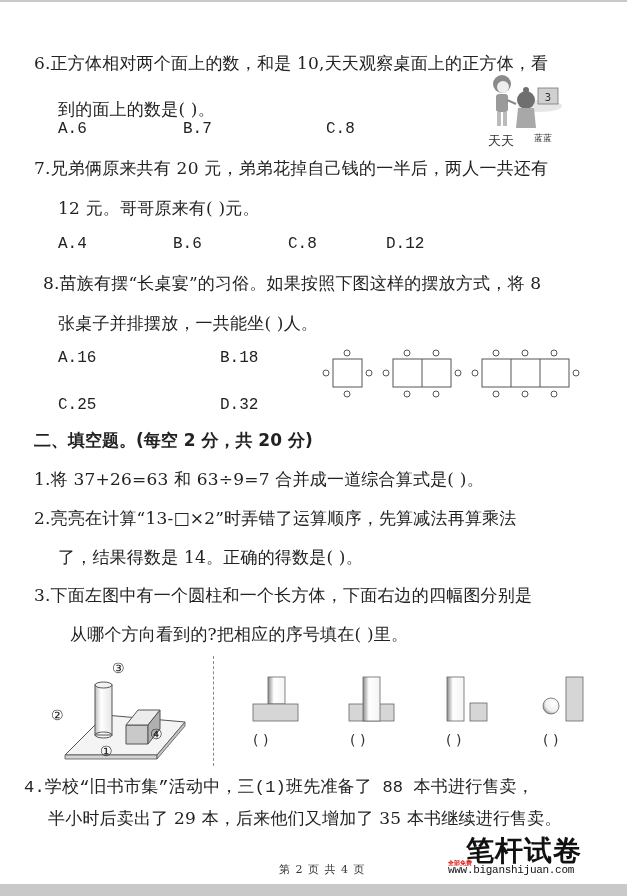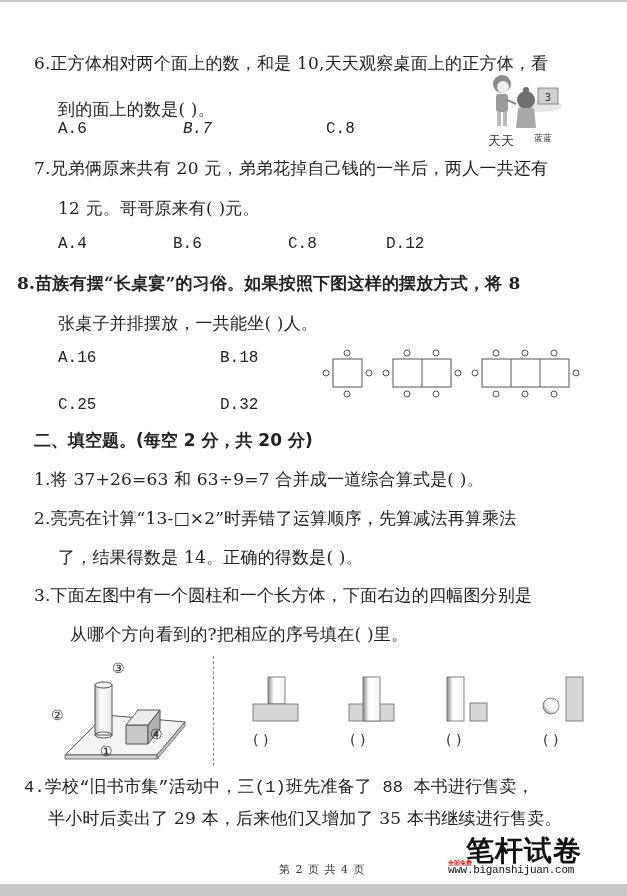--- a/index.html
+++ b/index.html
@@ -26,21 +26,21 @@
   </style>
 </head>
 <body>
 
 <div class="page">
   <div class="top-bar"></div>
 
   <div class="line" style="left:34px; top:52px;">6.正方体相对两个面上的数，和是 10,天天观察桌面上的正方体，看</div>
   <div class="line" style="left:58px; top:98px;">到的面上的数是(      )。</div>
   <div class="opt" style="left:58px; top:119px;">A.6</div>
-  <div class="opt" style="left:183px; top:119px;font-style:italic;">B.7</div>
+  <div class="opt" style="left:183px; top:119px;">B.7</div>
   <div class="opt" style="left:326px; top:119px;">C.8</div>
 
   <div class="figure" style="left:482px; top:70px; width:90px; height:75px;">
     <svg width="90" height="75" viewBox="0 0 90 75">
       <ellipse cx="58" cy="36" rx="22" ry="6" fill="#e6e6e6"></ellipse>
       <rect x="56" y="18" width="20" height="16" fill="#d0d0d0" stroke="#777" stroke-width="0.8"></rect>
       <text x="66" y="31" font-size="10" text-anchor="middle" fill="#333" font-family="DejaVu Sans, sans-serif">3</text>
 
       <circle cx="20" cy="14" r="9" fill="#8a8a8a"></circle>
       <circle cx="21" cy="17" r="6" fill="#eeeeee"></circle>
@@ -57,21 +57,21 @@
     <span style="position:absolute; left:52px; top:62px; font-size:9px; color:#333;">蓝蓝</span>
   </div>
 
   <div class="line" style="left:34px; top:157px;">7.兄弟俩原来共有 20 元，弟弟花掉自己钱的一半后，两人一共还有</div>
   <div class="line" style="left:58px; top:197px;">12 元。哥哥原来有(      )元。</div>
   <div class="opt" style="left:58px; top:234px;">A.4</div>
   <div class="opt" style="left:173px; top:234px;">B.6</div>
   <div class="opt" style="left:288px; top:234px;">C.8</div>
   <div class="opt" style="left:386px; top:234px;">D.12</div>
 
-  <div class="line" style="left:17px; top:272px;font-weight:bold;">8.苗族有摆“长桌宴”的习俗。如果按照下图这样的摆放方式，将 8</div>
+  <div class="line" style="left:43px; top:272px;">8.苗族有摆“长桌宴”的习俗。如果按照下图这样的摆放方式，将 8</div>
   <div class="line" style="left:58px; top:312px;">张桌子并排摆放，一共能坐(      )人。</div>
   <div class="opt" style="left:58px; top:348px;">A.16</div>
   <div class="opt" style="left:220px; top:348px;">B.18</div>
   <div class="opt" style="left:58px; top:395px;">C.25</div>
   <div class="opt" style="left:220px; top:395px;">D.32</div>
 
   <div class="figure" style="left:320px; top:347px; width:270px; height:55px;">
     <svg width="270" height="55" viewBox="0 0 270 55" fill="none" stroke="#555" stroke-width="1">
 
       <rect x="13" y="12" width="29" height="28"></rect>

